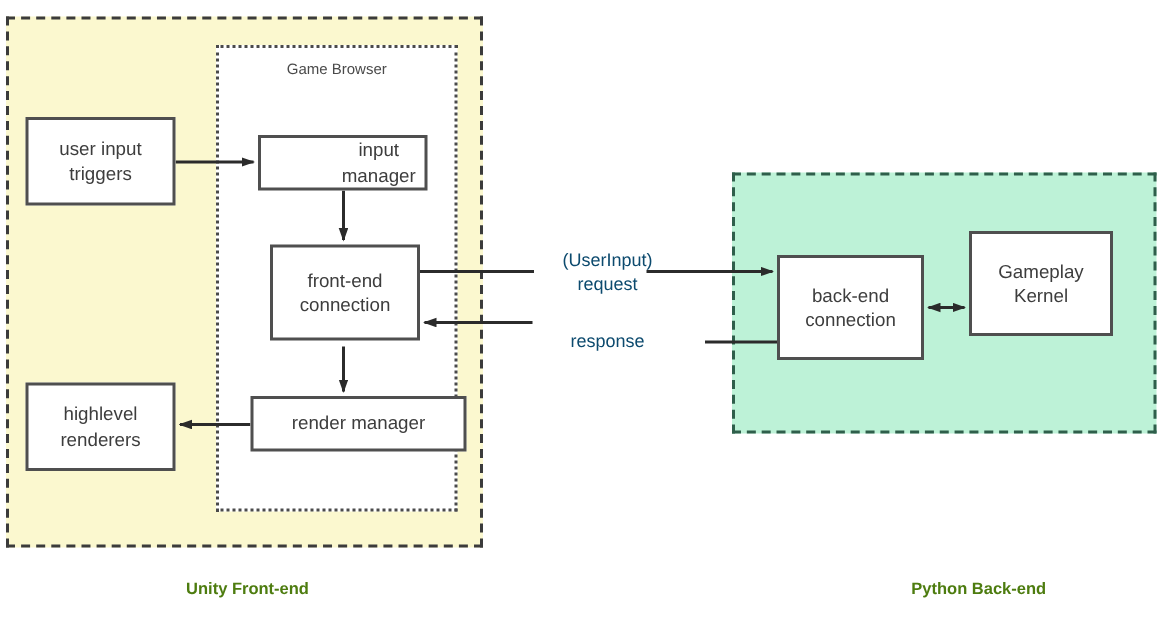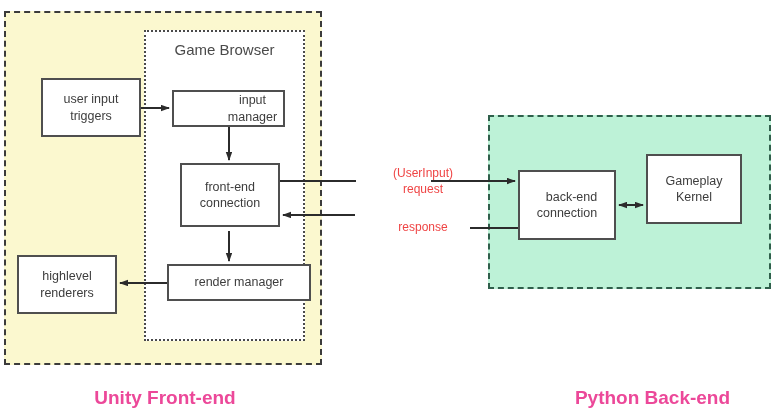--- a/index.html
+++ b/index.html
@@ -58,55 +58,54 @@
     display: flex;
     align-items: center;
     justify-content: center;
     text-align: center;
     color: #3d3d3d;
     font-size: 12.5px;
     line-height: 1.3;
     font-family: "Liberation Sans", "DejaVu Sans", sans-serif;
   }
 
-  .node-user-input   { left: 17px;  top: 78px;  width: 100px; height: 59px; margin-left: 24px; }
+  .node-user-input   { left: 17px;  top: 78px;  width: 100px; height: 59px; }
   .node-input-mgr    { left: 172px; top: 90px;  width: 113px; height: 37px; padding-left: 48px; }
   .node-frontend-con { left: 180px; top: 163px; width: 100px; height: 64px; }
   .node-render-mgr   { left: 167px; top: 264px; width: 144px; height: 37px; }
   .node-highlevel    { left: 17px;  top: 255px; width: 100px; height: 59px; }
-  .node-backend-con  { left: 518px; top: 170px; width: 98px;  height: 70px; text-align: right; }
+  .node-backend-con  { left: 518px; top: 170px; width: 98px;  height: 70px; }
   .node-kernel       { left: 646px; top: 154px; width: 96px;  height: 70px; }
 
   
   .browser-title {
     position: absolute;
     left: 144px;
     top: 41px;
     width: 161px;
     text-align: center;
-    font-size: 15px;
+    font-size: 10px;
     color: #4a4a4a;
   }
   .edge-label {
     position: absolute;
     text-align: center;
     font-size: 12px;
-    color: #ef4444;
+    color: #0c4a6e;
     line-height: 1.35;
     white-space: nowrap;
-    margin-left: 18px;
   }
   .label-request  { left: 330px; top: 165px; width: 150px; }
   .label-response { left: 320px; top: 219px; width: 170px; }
 
   .caption {
     position: absolute;
-    font-size: 19px;
+    font-size: 11px;
     font-weight: bold;
-    color: #ec4899;
+    color: #4d7c0f;
     text-align: center;
     white-space: nowrap;
   }
   .caption-unity  { left: 60px;  top: 387px; width: 210px; }
   .caption-python { left: 540px; top: 387px; width: 225px; }
 
   
   #wires {
     position: absolute;
     left: 0;

